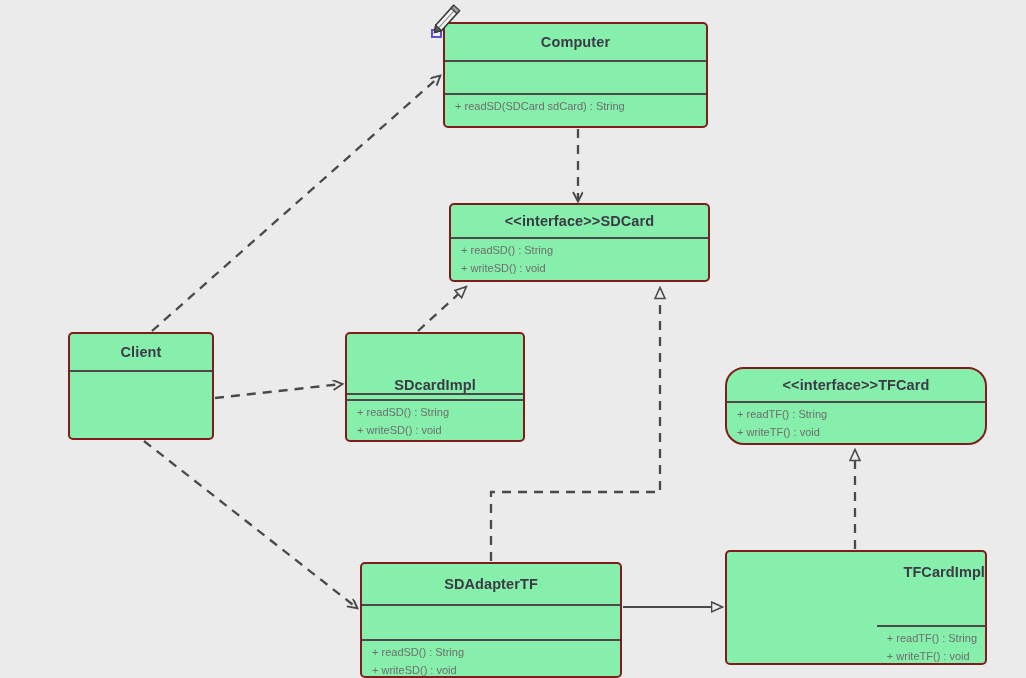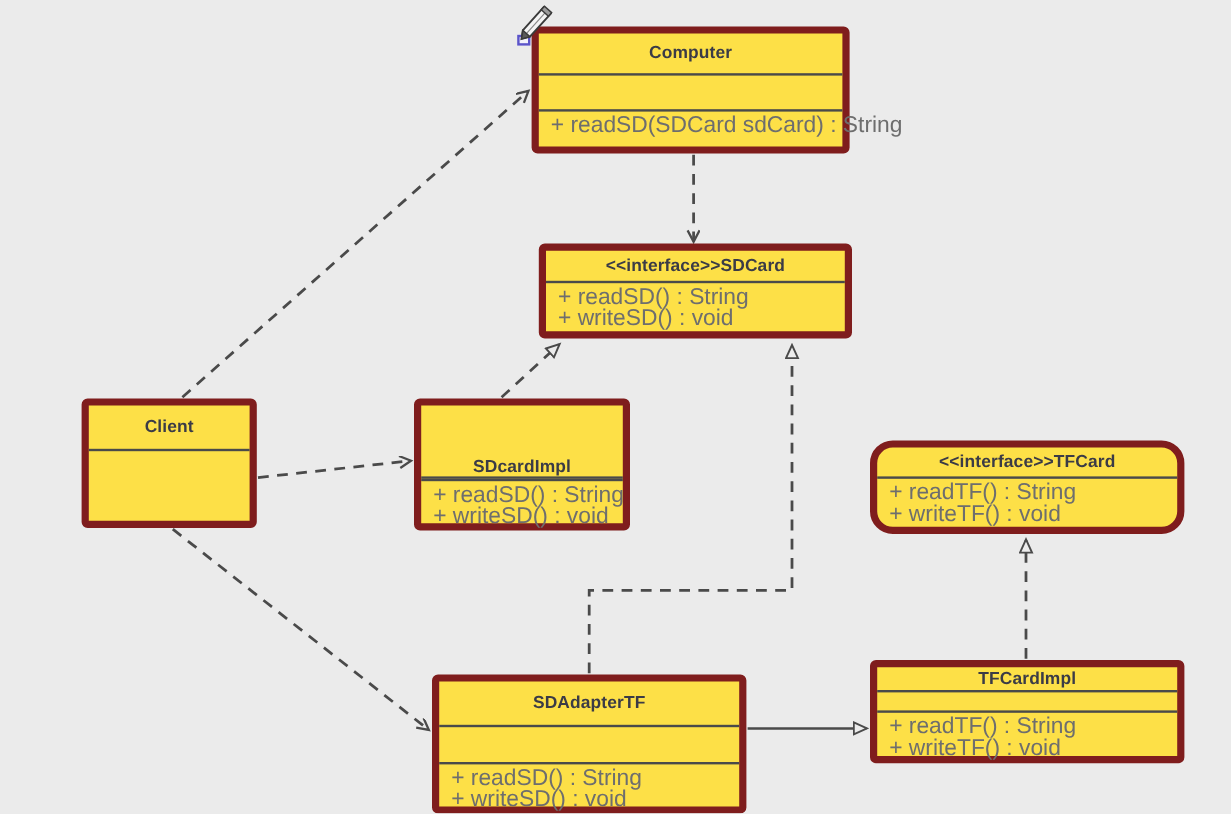--- a/index.html
+++ b/index.html
@@ -18,22 +18,22 @@
   #edges {
     position: absolute;
     left: 0; top: 0;
     width: 1026px;
     height: 678px;
     pointer-events: none;
   }
   .uml-class {
     position: absolute;
     box-sizing: border-box;
-    background: #fde047;
-    border: 6px solid #7f1d1d;
+    background: #86efac;
+    border: 2px solid #7f1d1d;
     border-radius: 5px;
     display: flex;
     flex-direction: column;
     z-index: 5;
   }
   .uml-title {
     text-align: center;
     font-size: 14.5px;
     font-weight: bold;
     color: #3b3b46;
@@ -49,21 +49,21 @@
   }
   .uml-methods {
     border-top: 2px solid #4a4a4a;
     box-sizing: border-box;
     padding: 3px 8px 2px 10px;
     display: flex;
     flex-direction: column;
     justify-content: flex-start;
   }
   .uml-method {
-    font-size: 19px;
+    font-size: 11px;
     color: #6e6e6e;
     line-height: 17.5px;
     white-space: nowrap;
   }
   
   #box-computer   { left: 443px; top: 22px;  width: 265px; height: 106px; }
   #box-computer .uml-title   { height: 36px; }
   #box-computer .uml-attrs   { height: 33px; }
   #box-computer .uml-methods { height: 33px; }
 
@@ -83,21 +83,21 @@
 
   #box-tfcard     { left: 725px; top: 367px; width: 262px; height: 78px; border-radius: 19px; }
   #box-tfcard .uml-title     { height: 32px; }
   #box-tfcard .uml-methods   { height: 42px; }
 
   #box-sdadapter  { left: 360px; top: 562px; width: 262px; height: 116px; }
   #box-sdadapter .uml-title    { height: 40px; }
   #box-sdadapter .uml-attrs    { height: 35px; }
   #box-sdadapter .uml-methods  { height: 37px; }
 
-  #box-tfcardimpl { left: 725px; top: 550px; width: 262px; height: 86px; }
+  #box-tfcardimpl { left: 725px; top: 550px; width: 262px; height: 115px; align-items: flex-end; }
   #box-tfcardimpl .uml-title   { height: 40px; }
   #box-tfcardimpl .uml-attrs   { height: 33px; }
   #box-tfcardimpl .uml-methods { height: 38px; }
 
   
   #sel-handle {
     position: absolute;
     left: 431px; top: 29px;
     width: 11px; height: 9px;
     box-sizing: border-box;

